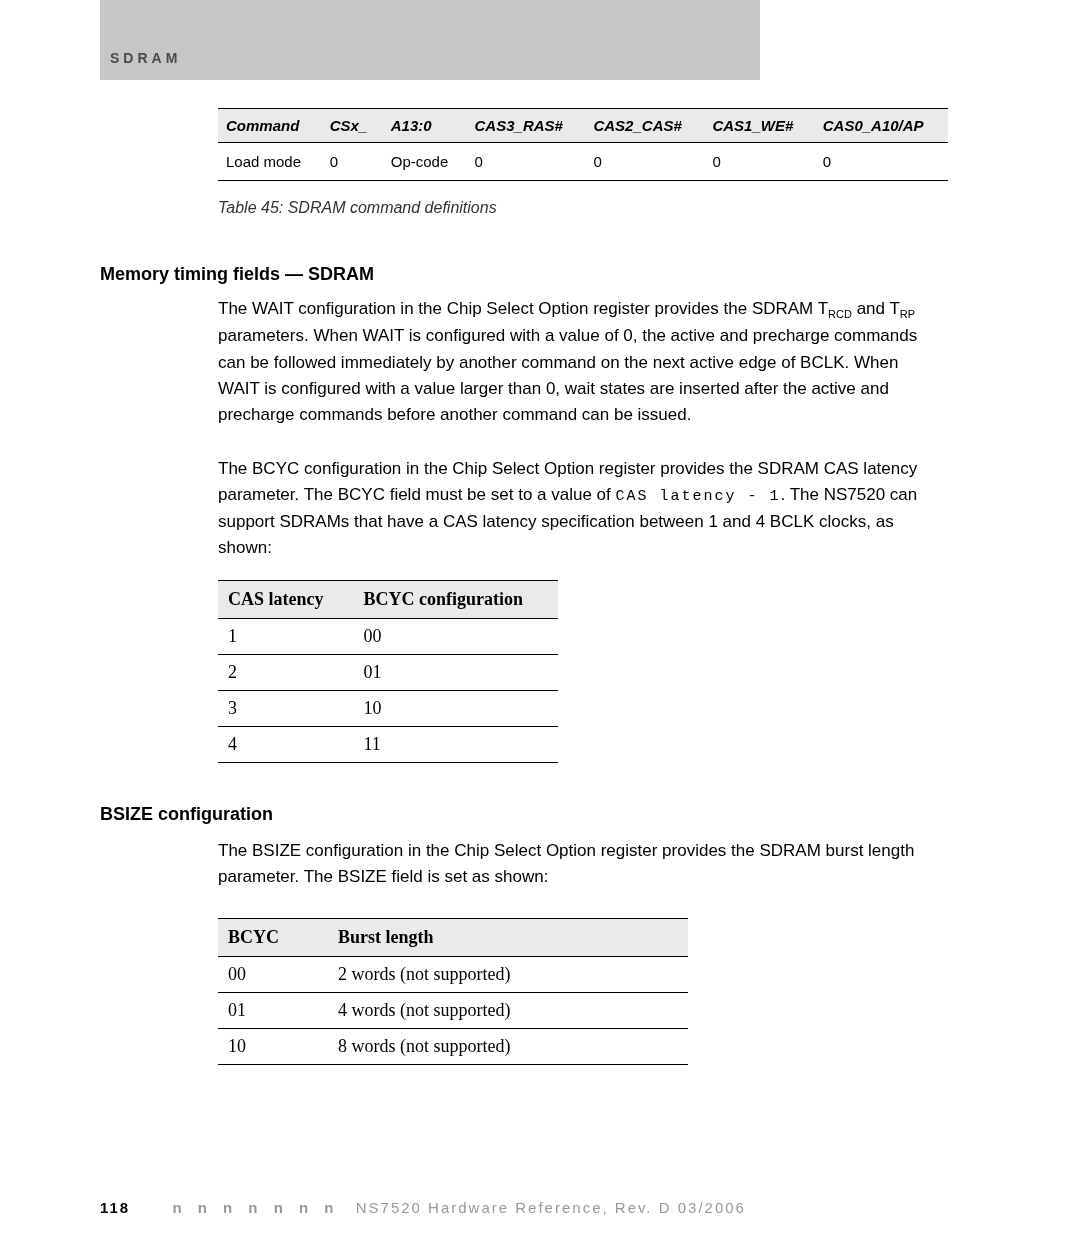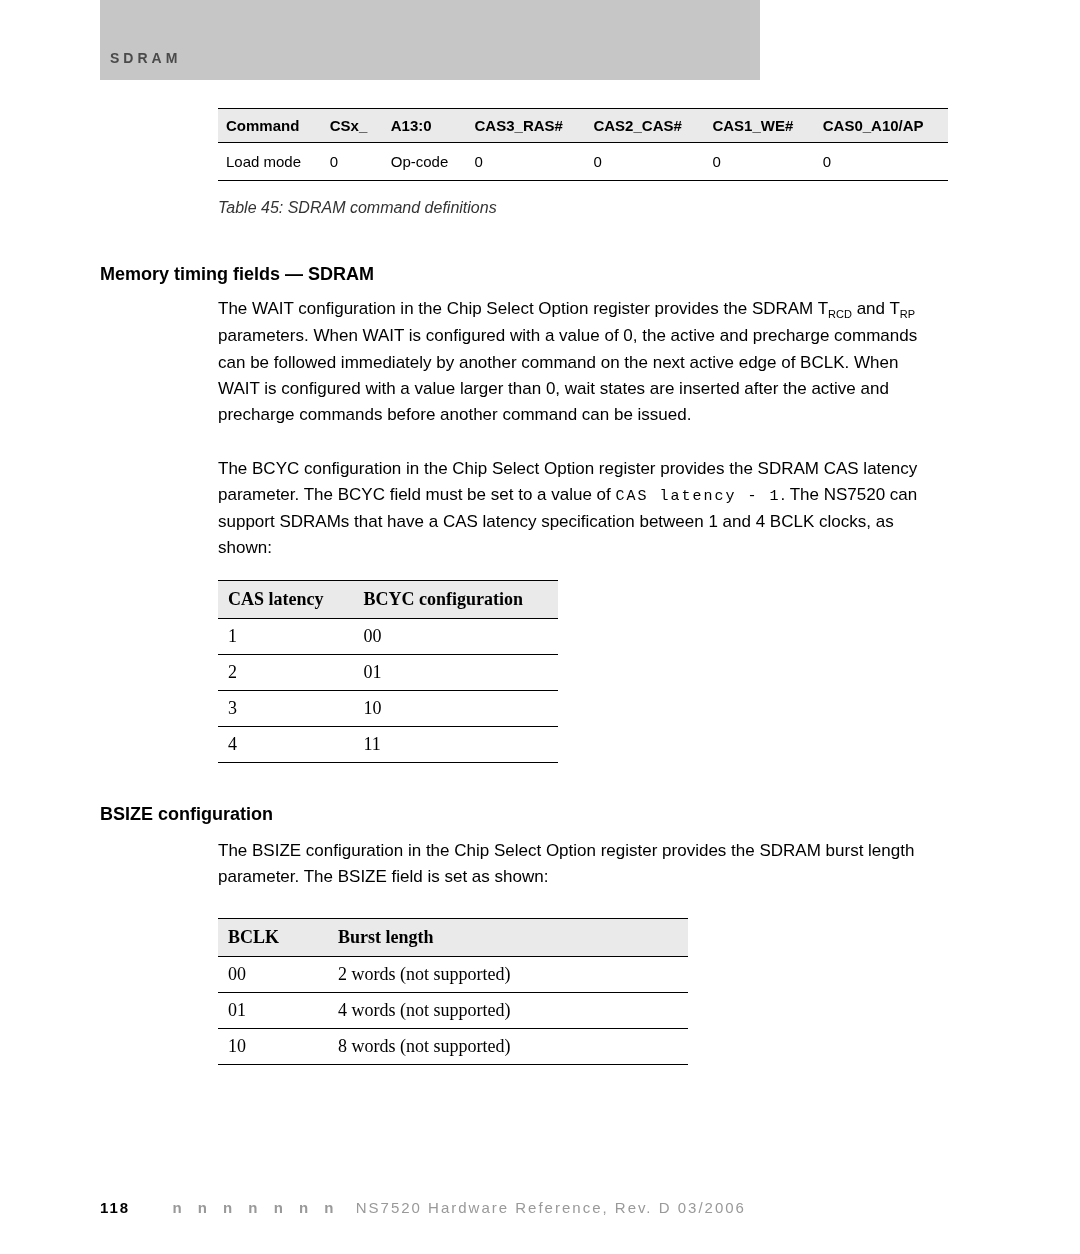--- a/index.html
+++ b/index.html
@@ -44,20 +44,21 @@
     width: 100%;
     font-size: 15px;
   }
   table.cmd th {
     text-align: left;
     font-weight: bold;
     background: #eaeaea;
     padding: 8px 8px;
     border-top: 1px solid #000;
     border-bottom: 1px solid #000;
+    font-style: italic;
   }
   table.cmd td {
     padding: 10px 8px;
     border-bottom: 1px solid #000;
   }
   .table-caption {
     font-style: italic;
     margin-top: 18px;
     font-size: 16px;
     color: #333;
@@ -194,21 +195,21 @@
   </div>
 
   <div class="section-heading" style="top:804px;text-align:right;">BSIZE configuration</div>
 
   <div class="body-text" style="top:838px;">The BSIZE configuration in the Chip Select Option register provides the SDRAM burst length parameter. The BSIZE field is set as shown:</div>
 
   <div style="position:absolute; top:918px; left:218px;">
     <table class="small" style="width:470px;">
       <tbody>
           <tr>
-        <th style="width:80px;">BCLK</th>
+        <th style="width:80px;">BCYC</th>
         <th>Burst length</th>
       </tr>
       <tr>
         <td>00</td>
         <td>2 words (not supported)</td>
       </tr>
       <tr>
         <td>01</td>
         <td>4 words (not supported)</td>
       </tr>

